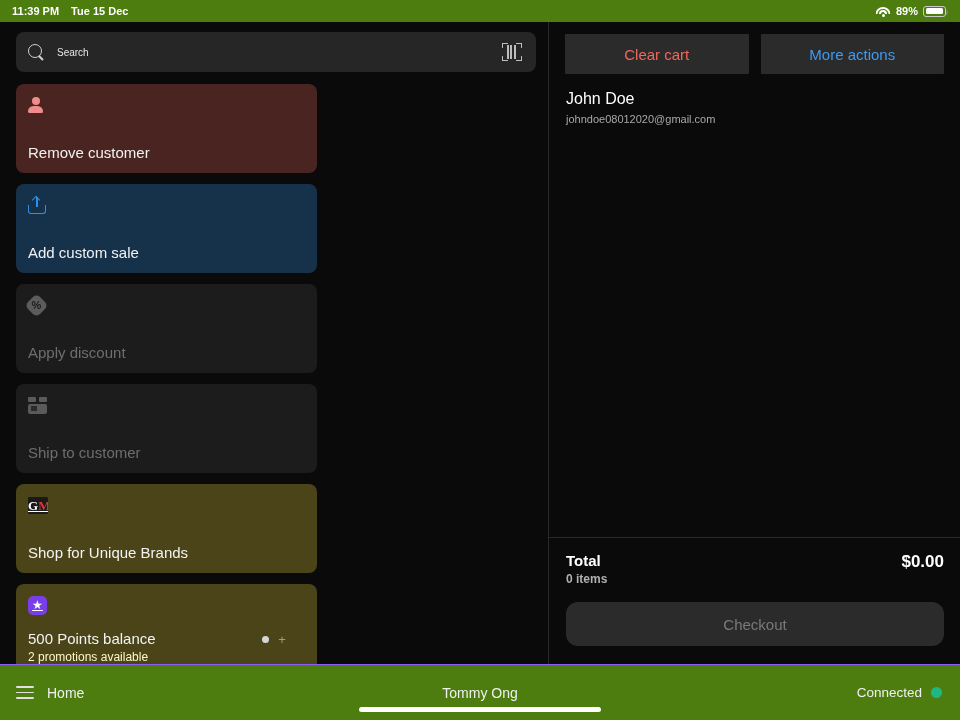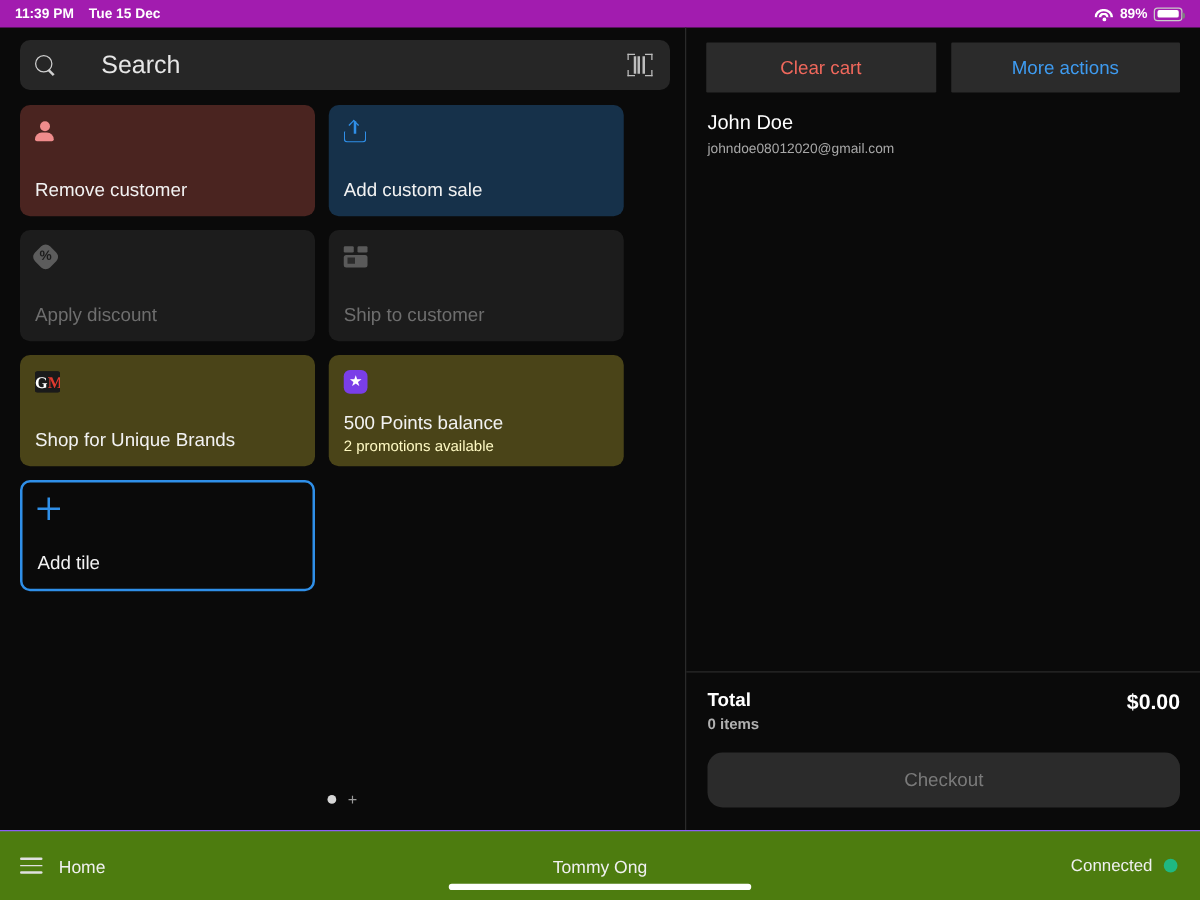--- a/index.html
+++ b/index.html
@@ -9,21 +9,21 @@
     font-family: "Liberation Sans", sans-serif;
     color: #fff;
     overflow: hidden;
   }
   .screen { position: relative; width: 960px; height: 720px; background: #0a0a0a; }
 
   
   .statusbar {
     height: 22px; display: flex; align-items: center;
     justify-content: space-between; padding: 0 14px 0 12px;
-    background: #a21caf; font-size: 11px; font-weight: bold; color: #fff;
+    background: #4d7c0f; font-size: 11px; font-weight: bold; color: #fff;
   }
   .sb-left { display: flex; align-items: center; gap: 12px; }
   .sb-right { display: flex; align-items: center; gap: 5px; }
   .wifi-icon { width: 15px; height: 11px; position: relative; display: inline-block; }
   .wifi-icon i {
     position: absolute; border: 2px solid #fff; border-bottom: none;
     border-radius: 50% 50% 0 0 / 100% 100% 0 0; left: 50%; transform: translateX(-50%);
   }
   .wifi-icon i:nth-child(1) { width: 15px; height: 7px; top: 1px; }
   .wifi-icon i:nth-child(2) { width: 8px; height: 4px; top: 4px; }
@@ -36,38 +36,38 @@
   .body { display: flex; height: 642px; }
   .left { width: 548px; position: relative; }
   .divider-v { width: 1px; background: #2a2a2a; }
   .right { flex: 1; position: relative; display: flex; flex-direction: column; }
 
   
   .search {
     margin: 10px 12px 0 16px; height: 40px; background: #262626; border-radius: 8px;
     display: flex; align-items: center; padding: 0 14px 0 12px; gap: 12px;
   }
-  .search-text { font-size: 20px; color: #e6e6e6; flex: 1; margin-left: 24px; }
+  .search-text { font-size: 10px; color: #e6e6e6; flex: 1; }
   .mag { width: 17px; height: 17px; position: relative; flex: 0 0 auto; }
   .mag::before { content: ""; position: absolute; width: 12px; height: 12px; border: 1.6px solid #cfcfcf; border-radius: 50%; left: 0; top: 0; }
   .mag::after { content: ""; position: absolute; width: 6px; height: 1.6px; background: #cfcfcf; transform: rotate(45deg); left: 10px; top: 13.5px; }
   .barcode { width: 20px; height: 18px; position: relative; }
   .barcode .bk { position: absolute; width: 6px; height: 5px; border: 1.8px solid #bdbdbd; }
   .barcode .bk.tl { left: 0; top: 0; border-right: none; border-bottom: none; }
   .barcode .bk.tr { right: 0; top: 0; border-left: none; border-bottom: none; }
   .barcode .bk.bl { left: 0; bottom: 0; border-right: none; border-top: none; }
   .barcode .bk.br { right: 0; bottom: 0; border-left: none; border-top: none; }
   .barcode .bars { position: absolute; left: 5px; top: 2px; display: flex; gap: 1.6px; }
   .barcode .bars b { display: block; width: 1.8px; height: 14px; background: #bdbdbd; }
 
   
   .tiles { margin: 12px 12px 0 16px; display: flex; flex-wrap: wrap; gap: 11px 11px; }
   .tile {
-    width: 236px; height: 89px; border-radius: 8px; position: relative;
-    padding: 10px 0 0 12px; cursor: default;
+    width: 301px; height: 89px; border-radius: 8px; position: relative;
+    padding: 10px 0 0 12px; cursor: default; text-decoration: underline;
   }
   .tile .t-icon { height: 22px; display: flex; align-items: center; }
   .tile .t-label { position: absolute; left: 12px; bottom: 12px; font-size: 15px; color: #f2f2f2; }
   .tile.has-sub .t-label { bottom: 26px; }
   .tile .t-sub { position: absolute; left: 12px; bottom: 9px; font-size: 12px; color: #fef9c3; }
   .tile.disabled .t-label { color: #6e6e6e; }
   .tile.t-remove { background: #4a2420; }
   .tile.t-custom { background: #16314a; }
   .tile.t-disabled { background: #1c1c1c; }
   .tile.t-olive { background: #4a4418; }

